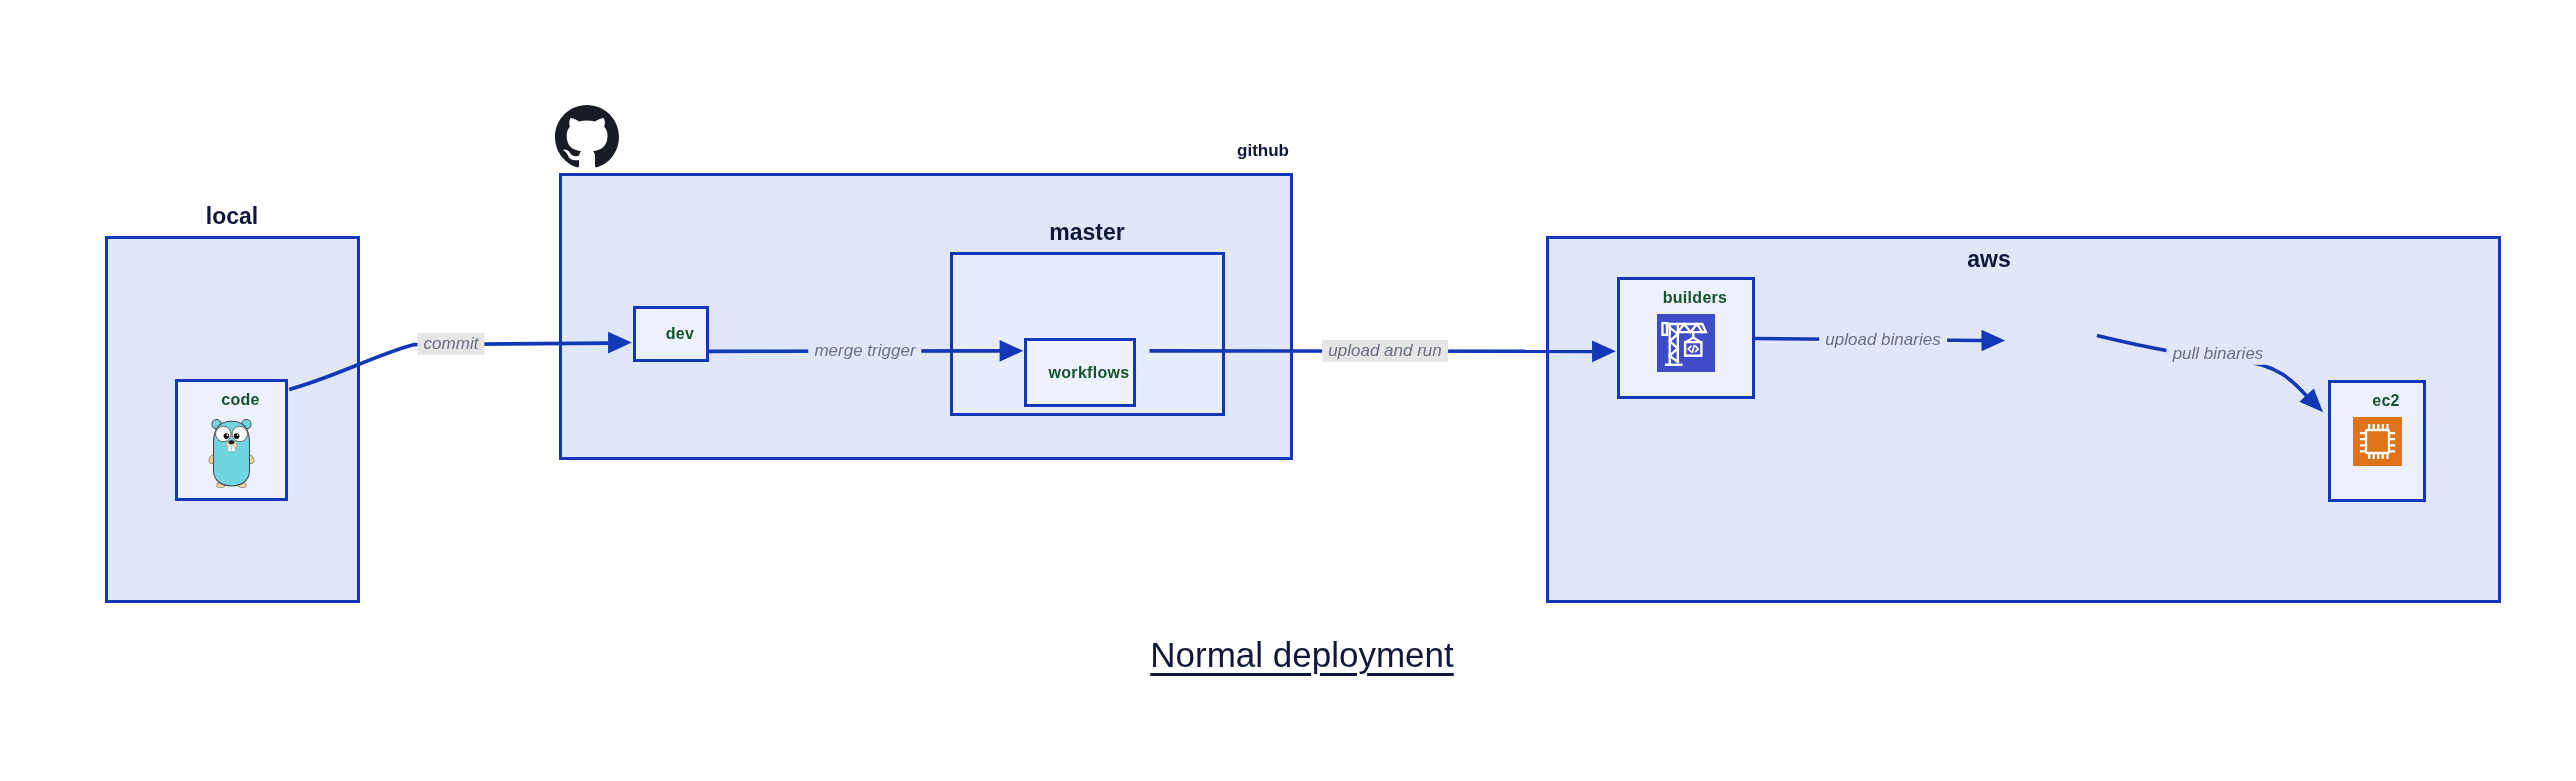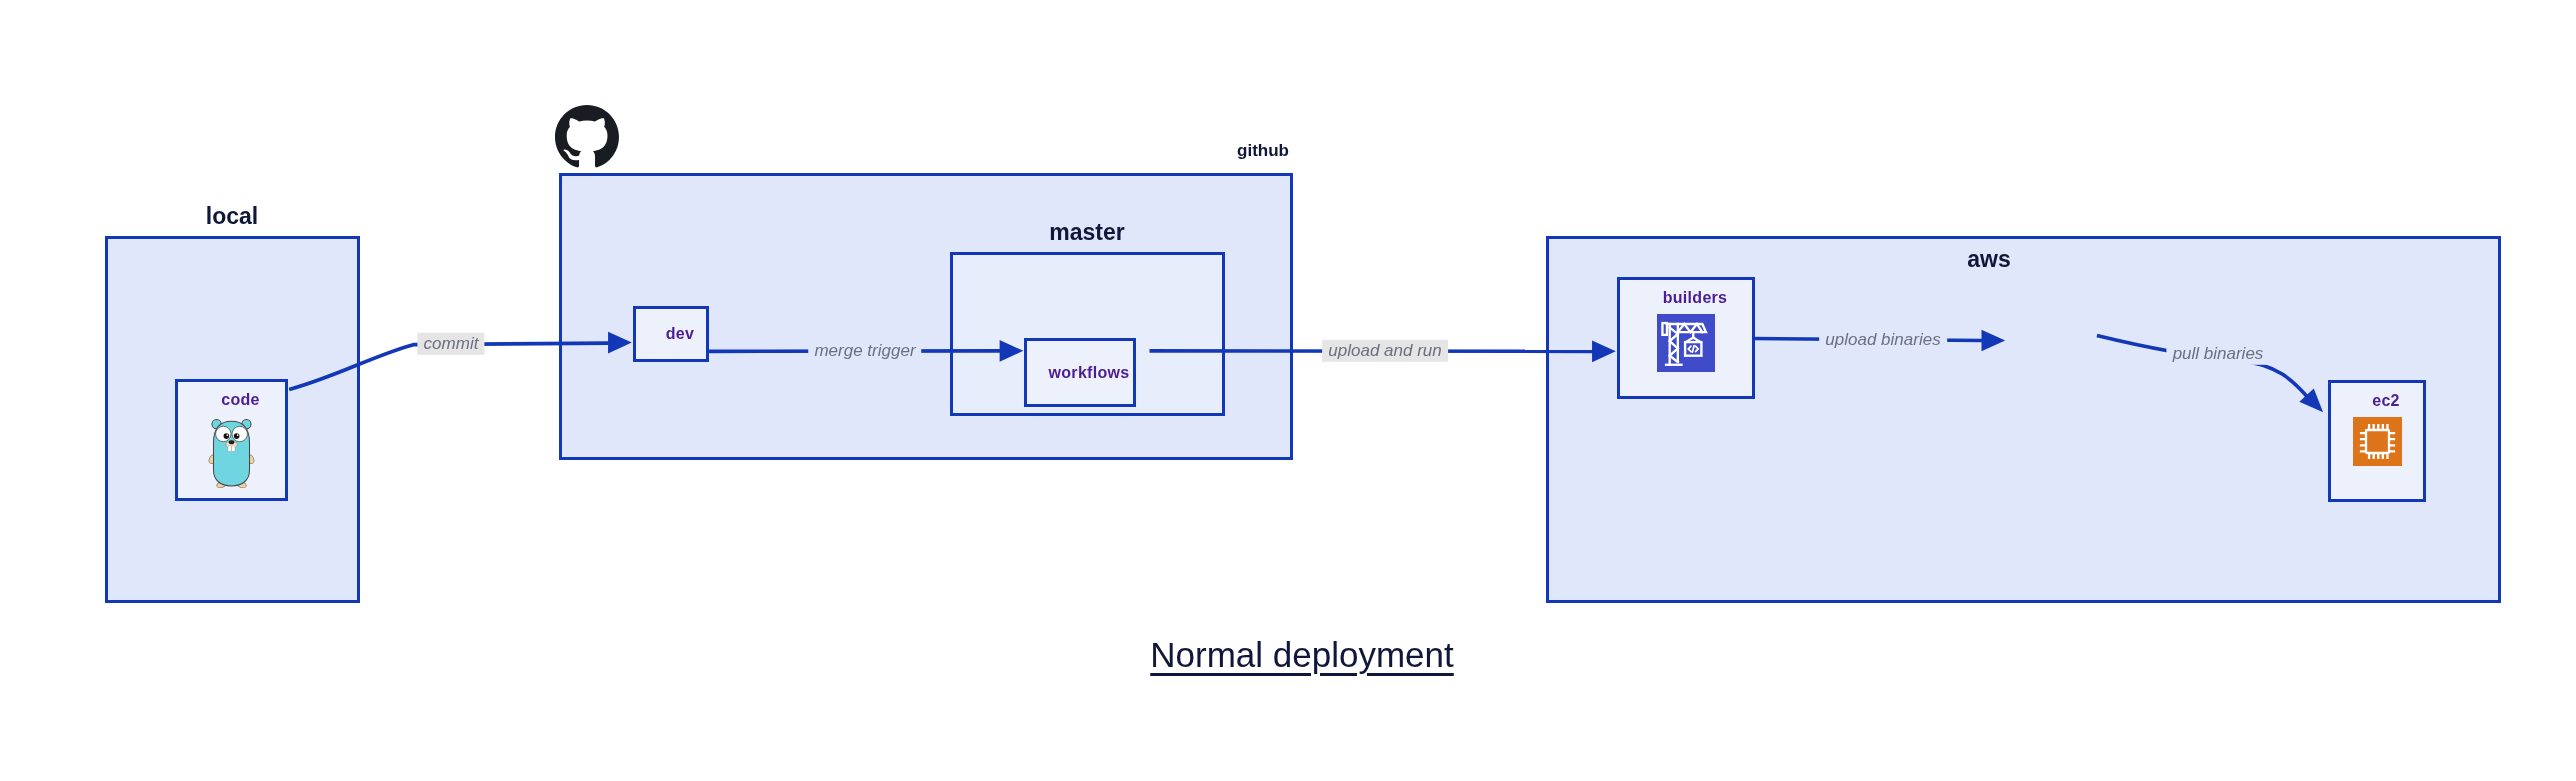--- a/index.html
+++ b/index.html
@@ -19,21 +19,21 @@
   .node-box{
     position:absolute;
     background:#edf1fc;
     border:3.1px solid #1238b8;
     box-sizing:border-box;
     display:flex;flex-direction:column;align-items:center;
     padding-top:9.3px;gap:7.2px;
   }
   .node-box.center{justify-content:center;padding-top:0;gap:0;}
   .node-label{
-    font-weight:700;font-size:16px;color:#4c1d95;letter-spacing:0.3px;
+    font-weight:700;font-size:16px;color:#14532d;letter-spacing:0.3px;
     line-height:1.1;white-space:nowrap;padding-left:18px;
   }
   .container-label{
     position:absolute;font-size:23px;font-weight:600;color:#10173a;
     white-space:nowrap;line-height:1;
   }
   .edge-label{
     position:absolute;transform:translate(-50%,-50%);
     font-style:italic;font-size:17px;color:#6a7080;
     padding:1px 6.2px;white-space:nowrap;line-height:1.2;

